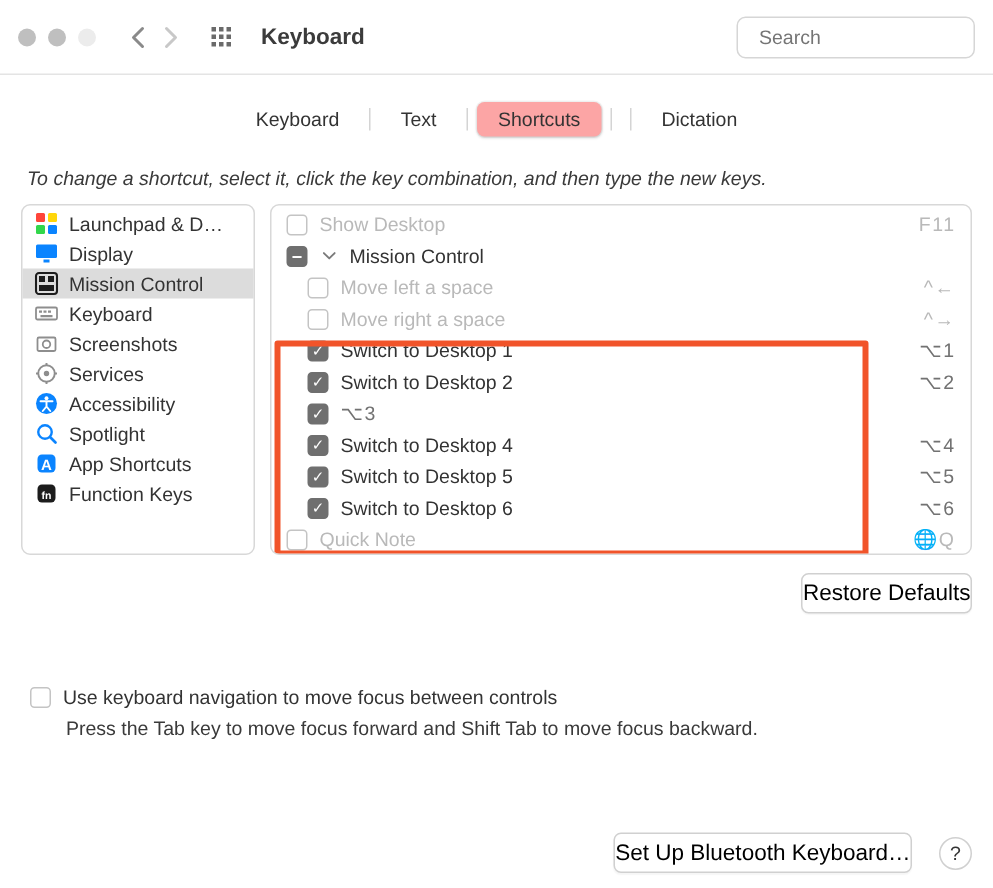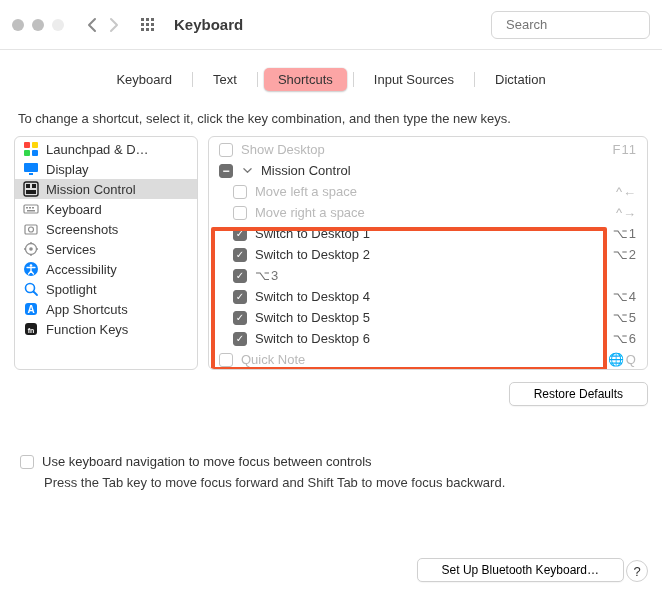--- a/index.html
+++ b/index.html
@@ -17,52 +17,52 @@
 .search-wrap { display: flex; align-items: center; width: 159px; height: 28px; background: #fff; border: 1px solid #d6d6d6; border-radius: 6px; padding: 0 8px; color: #8a8a8a; gap: 6px; }
 .search-wrap input { border: none; outline: none; font-size: 13px; flex: 1; color: #333; background: transparent; }
 
 .content { padding: 18px 14px 0 14px; }
 
 .tabbar { display: flex; justify-content: center; gap: 0; margin-bottom: 20px; }
 .tab { padding: 4px 14px; font-size: 13px; color: #333; border-radius: 5px; cursor: pointer; }
 .tab.active { background: #fca5a5; box-shadow: 0 1px 2px rgba(0,0,0,0.18), 0 0 0 1px rgba(0,0,0,0.04); }
 .tab-sep { width: 1px; background: #d4d4d4; margin: 4px 6px; }
 
-.info-text { font-size: 13px; color: #3a3a3a; margin: 0 4px 10px 4px; }
+.info-text { font-size: 13px; color: #3a3a3a; margin: 0 4px 10px 4px; font-style: italic; }
 
 .panes { display: flex; gap: 10px; }
-.sidebar { width: 184px; border: 1px solid #d8d8d8; border-radius: 6px; background: #fff; padding: 2px 0; text-align: right; }
+.sidebar { width: 156px; border: 1px solid #d8d8d8; border-radius: 6px; background: #fff; padding: 2px 0; text-align: right; }
 .side-item { display: flex; align-items: center; gap: 7px; padding: 2px 8px; font-size: 13px; cursor: pointer; }
 .side-item.selected { background: #dcdcdc; border-radius: 0; }
 .side-ic { width: 16px; height: 16px; display: flex; align-items: center; justify-content: center; font-size: 12px; }
 
 .shortcut-pane { flex: 1; border: 1px solid #d8d8d8; border-radius: 6px; background: #fff; position: relative; height: 234px; overflow: hidden; }
 .scroll-body { padding: 2px 0; }
 .row { display: flex; align-items: center; padding: 3px 10px 3px 10px; font-size: 13px; gap: 8px; }
 .row .cb { width: 14px; height: 14px; border: 1px solid #c4c4c4; border-radius: 3px; display: flex; align-items: center; justify-content: center; background: #fff; }
 .row .cb.checked { background: #6f6f6f; border-color: #6f6f6f; color: #fff; font-size: 10px; }
 .row .cb.mixed { background: #6f6f6f; border-color: #6f6f6f; color: #fff; font-size: 12px; font-weight: 700; }
 .row .disc { width: 12px; color: #7a7a7a; text-align: center; }
 .row .lbl { flex: 1; }
 .row .key { color: #727272; font-size: 13px; letter-spacing: 1px; }
 .row.faded .lbl, .row.faded .key { color: #b9b9b9; }
 .row.indent1 .lbl { padding-left: 0; }
 .row.indent2 { padding-left: 24px; }
 
 .highlight-box { position: absolute; border: 4px solid #f1542a; border-radius: 2px; pointer-events: none; }
 
 .restore-row { display: flex; justify-content: flex-end; margin-top: 12px; }
-.btn { background: #fff; border: 1px solid #d0d0d0; border-radius: 5px; padding: 4px 24px; font-size: 12px; cursor: pointer; box-shadow: 0 1px 1px rgba(0,0,0,0.04); }
+.btn { background: #fff; border: 1px solid #d0d0d0; border-radius: 5px; padding: 4px 0; font-size: 15px; cursor: pointer; box-shadow: 0 1px 1px rgba(0,0,0,0.04); }
 
 .footer-opt { margin-top: 48px; padding: 0 6px; }
 .footer-opt .opt-row { display: flex; align-items: flex-end; gap: 8px; }
 .footer-opt .opt-cb { width: 14px; height: 14px; border: 1px solid #c4c4c4; border-radius: 3px; background: #fff; }
 .footer-opt .hint { margin: 6px 0 0 24px; color: #3a3a3a; }
 
-.bottom-bar { position: absolute; bottom: 10px; right: 14px; display: flex; gap: 2px; align-items: flex-end; }
+.bottom-bar { position: absolute; bottom: 10px; right: 14px; display: flex; gap: 18px; align-items: center; }
 .help-btn { width: 22px; height: 22px; border: 1px solid #d0d0d0; border-radius: 50%; display: flex; align-items: center; justify-content: center; font-size: 13px; cursor: pointer; }
 </style>
 </head>
 <body>
 
 <div class="titlebar">
   <div class="traffic">
     <div class="dot red"></div>
     <div class="dot yel"></div>
     <div class="dot grn"></div>
@@ -107,21 +107,20 @@
 
 <div class="content">
 
   <div class="tabbar" id="tabbar">
       <div class="tab">Keyboard</div>
       <div class="tab-sep"></div>
       <div class="tab">Text</div>
       <div class="tab-sep"></div>
       <div class="tab active">Shortcuts</div>
       <div class="tab-sep"></div>
-      <div class="tab">Input Sources</div>
       <div class="tab-sep"></div>
       <div class="tab">Dictation</div>
     </div>
 
   <div class="info-text">To change a shortcut, select it, click the key combination, and then type the new keys.</div>
 
   <div class="panes">
     <div class="sidebar" id="sidebar">
         <div class="side-item">
           <span class="side-ic">

